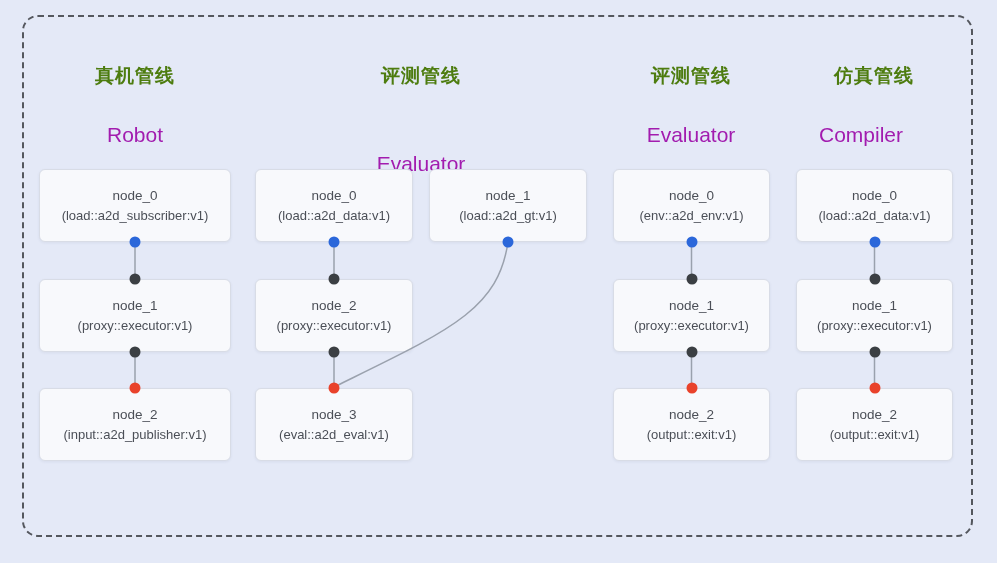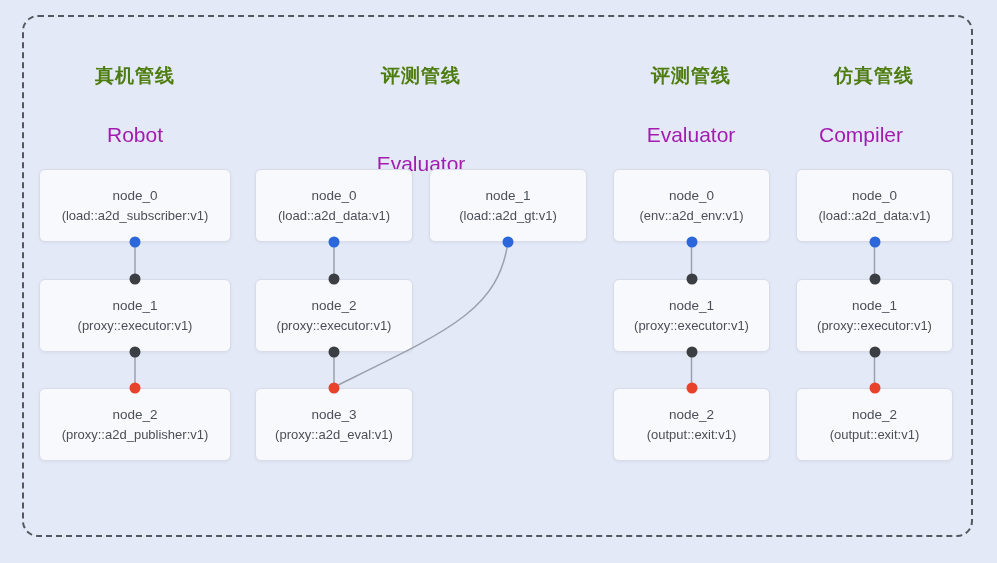--- a/index.html
+++ b/index.html
@@ -57,21 +57,21 @@
     <div class="node" style="left: 39px; top: 169px; width: 192px; height: 73px;">
       <span class="l1">node_0</span>
       <span class="l2">(load::a2d_subscriber:v1)</span>
     </div>
     <div class="node" style="left: 39px; top: 279px; width: 192px; height: 73px;">
       <span class="l1">node_1</span>
       <span class="l2">(proxy::executor:v1)</span>
     </div>
     <div class="node" style="left: 39px; top: 388px; width: 192px; height: 73px;">
       <span class="l1">node_2</span>
-      <span class="l2">(proxy::a2d_publisher:v1)</span>
+      <span class="l2">(input::a2d_publisher:v1)</span>
     </div>
     <div class="port" style="left: 135px; top: 242px; background: rgb(43, 103, 218);"></div>
     <div class="port" style="left: 135px; top: 279px; background: rgb(59, 63, 67);"></div>
     <div class="port" style="left: 135px; top: 352px; background: rgb(59, 63, 67);"></div>
     <div class="port" style="left: 135px; top: 388px; background: rgb(233, 66, 43);"></div>
     <div class="pipeline-title" style="left: 421px;">评测管线</div>
     <div class="pipeline-subtitle" style="left: 421px; margin-top: 29px;">Evaluator</div>
     <div class="node" style="left: 255px; top: 169px; width: 158px; height: 73px;">
       <span class="l1">node_0</span>
       <span class="l2">(load::a2d_data:v1)</span>
@@ -79,21 +79,21 @@
     <div class="node" style="left: 429px; top: 169px; width: 158px; height: 73px;">
       <span class="l1">node_1</span>
       <span class="l2">(load::a2d_gt:v1)</span>
     </div>
     <div class="node" style="left: 255px; top: 279px; width: 158px; height: 73px;">
       <span class="l1">node_2</span>
       <span class="l2">(proxy::executor:v1)</span>
     </div>
     <div class="node" style="left: 255px; top: 388px; width: 158px; height: 73px; justify-content: center;">
       <span class="l1">node_3</span>
-      <span class="l2">(proxy::a2d_eval:v1)</span>
+      <span class="l2">(eval::a2d_eval:v1)</span>
     </div>
     <div class="port" style="left: 334px; top: 242px; background: rgb(43, 103, 218);"></div>
     <div class="port" style="left: 508px; top: 242px; background: rgb(43, 103, 218);"></div>
     <div class="port" style="left: 334px; top: 279px; background: rgb(59, 63, 67);"></div>
     <div class="port" style="left: 334px; top: 352px; background: rgb(59, 63, 67);"></div>
     <div class="port" style="left: 334px; top: 388px; background: rgb(233, 66, 43);"></div>
     <div class="pipeline-title" style="left: 691px;">评测管线</div>
     <div class="pipeline-subtitle" style="left: 691px;">Evaluator</div>
     <div class="node" style="left: 613px; top: 169px; width: 157px; height: 73px;">
       <span class="l1">node_0</span>

